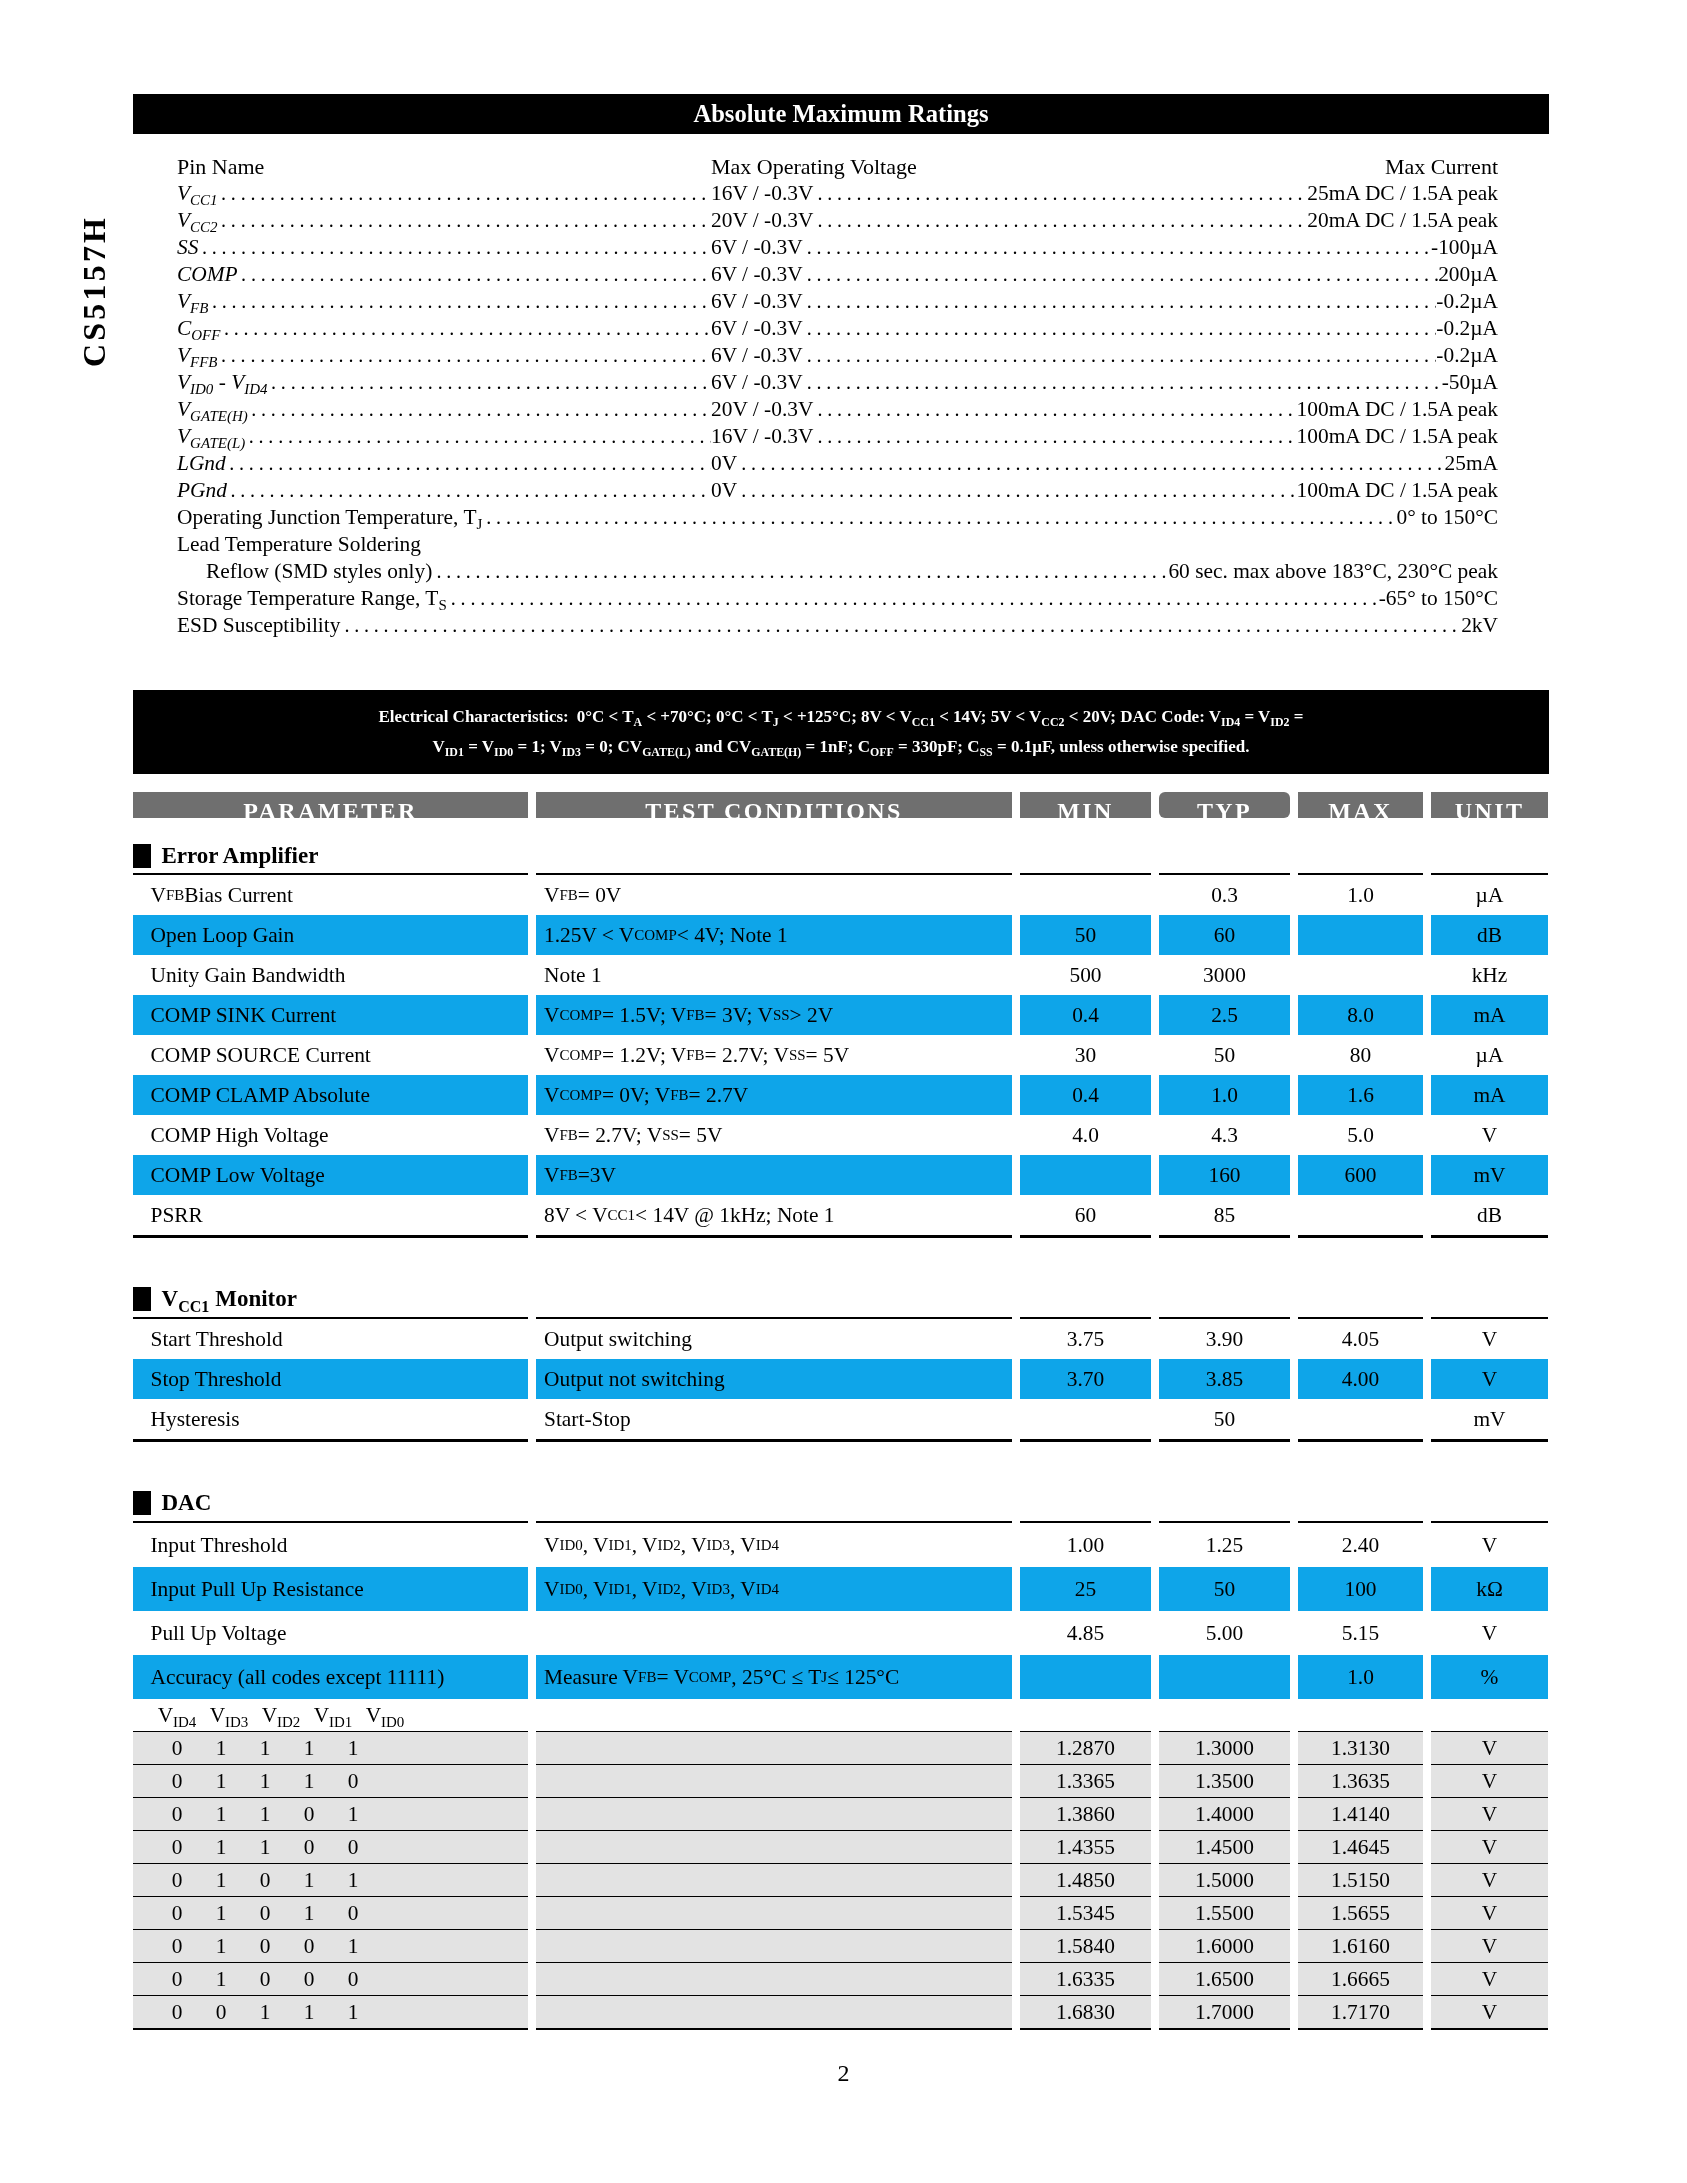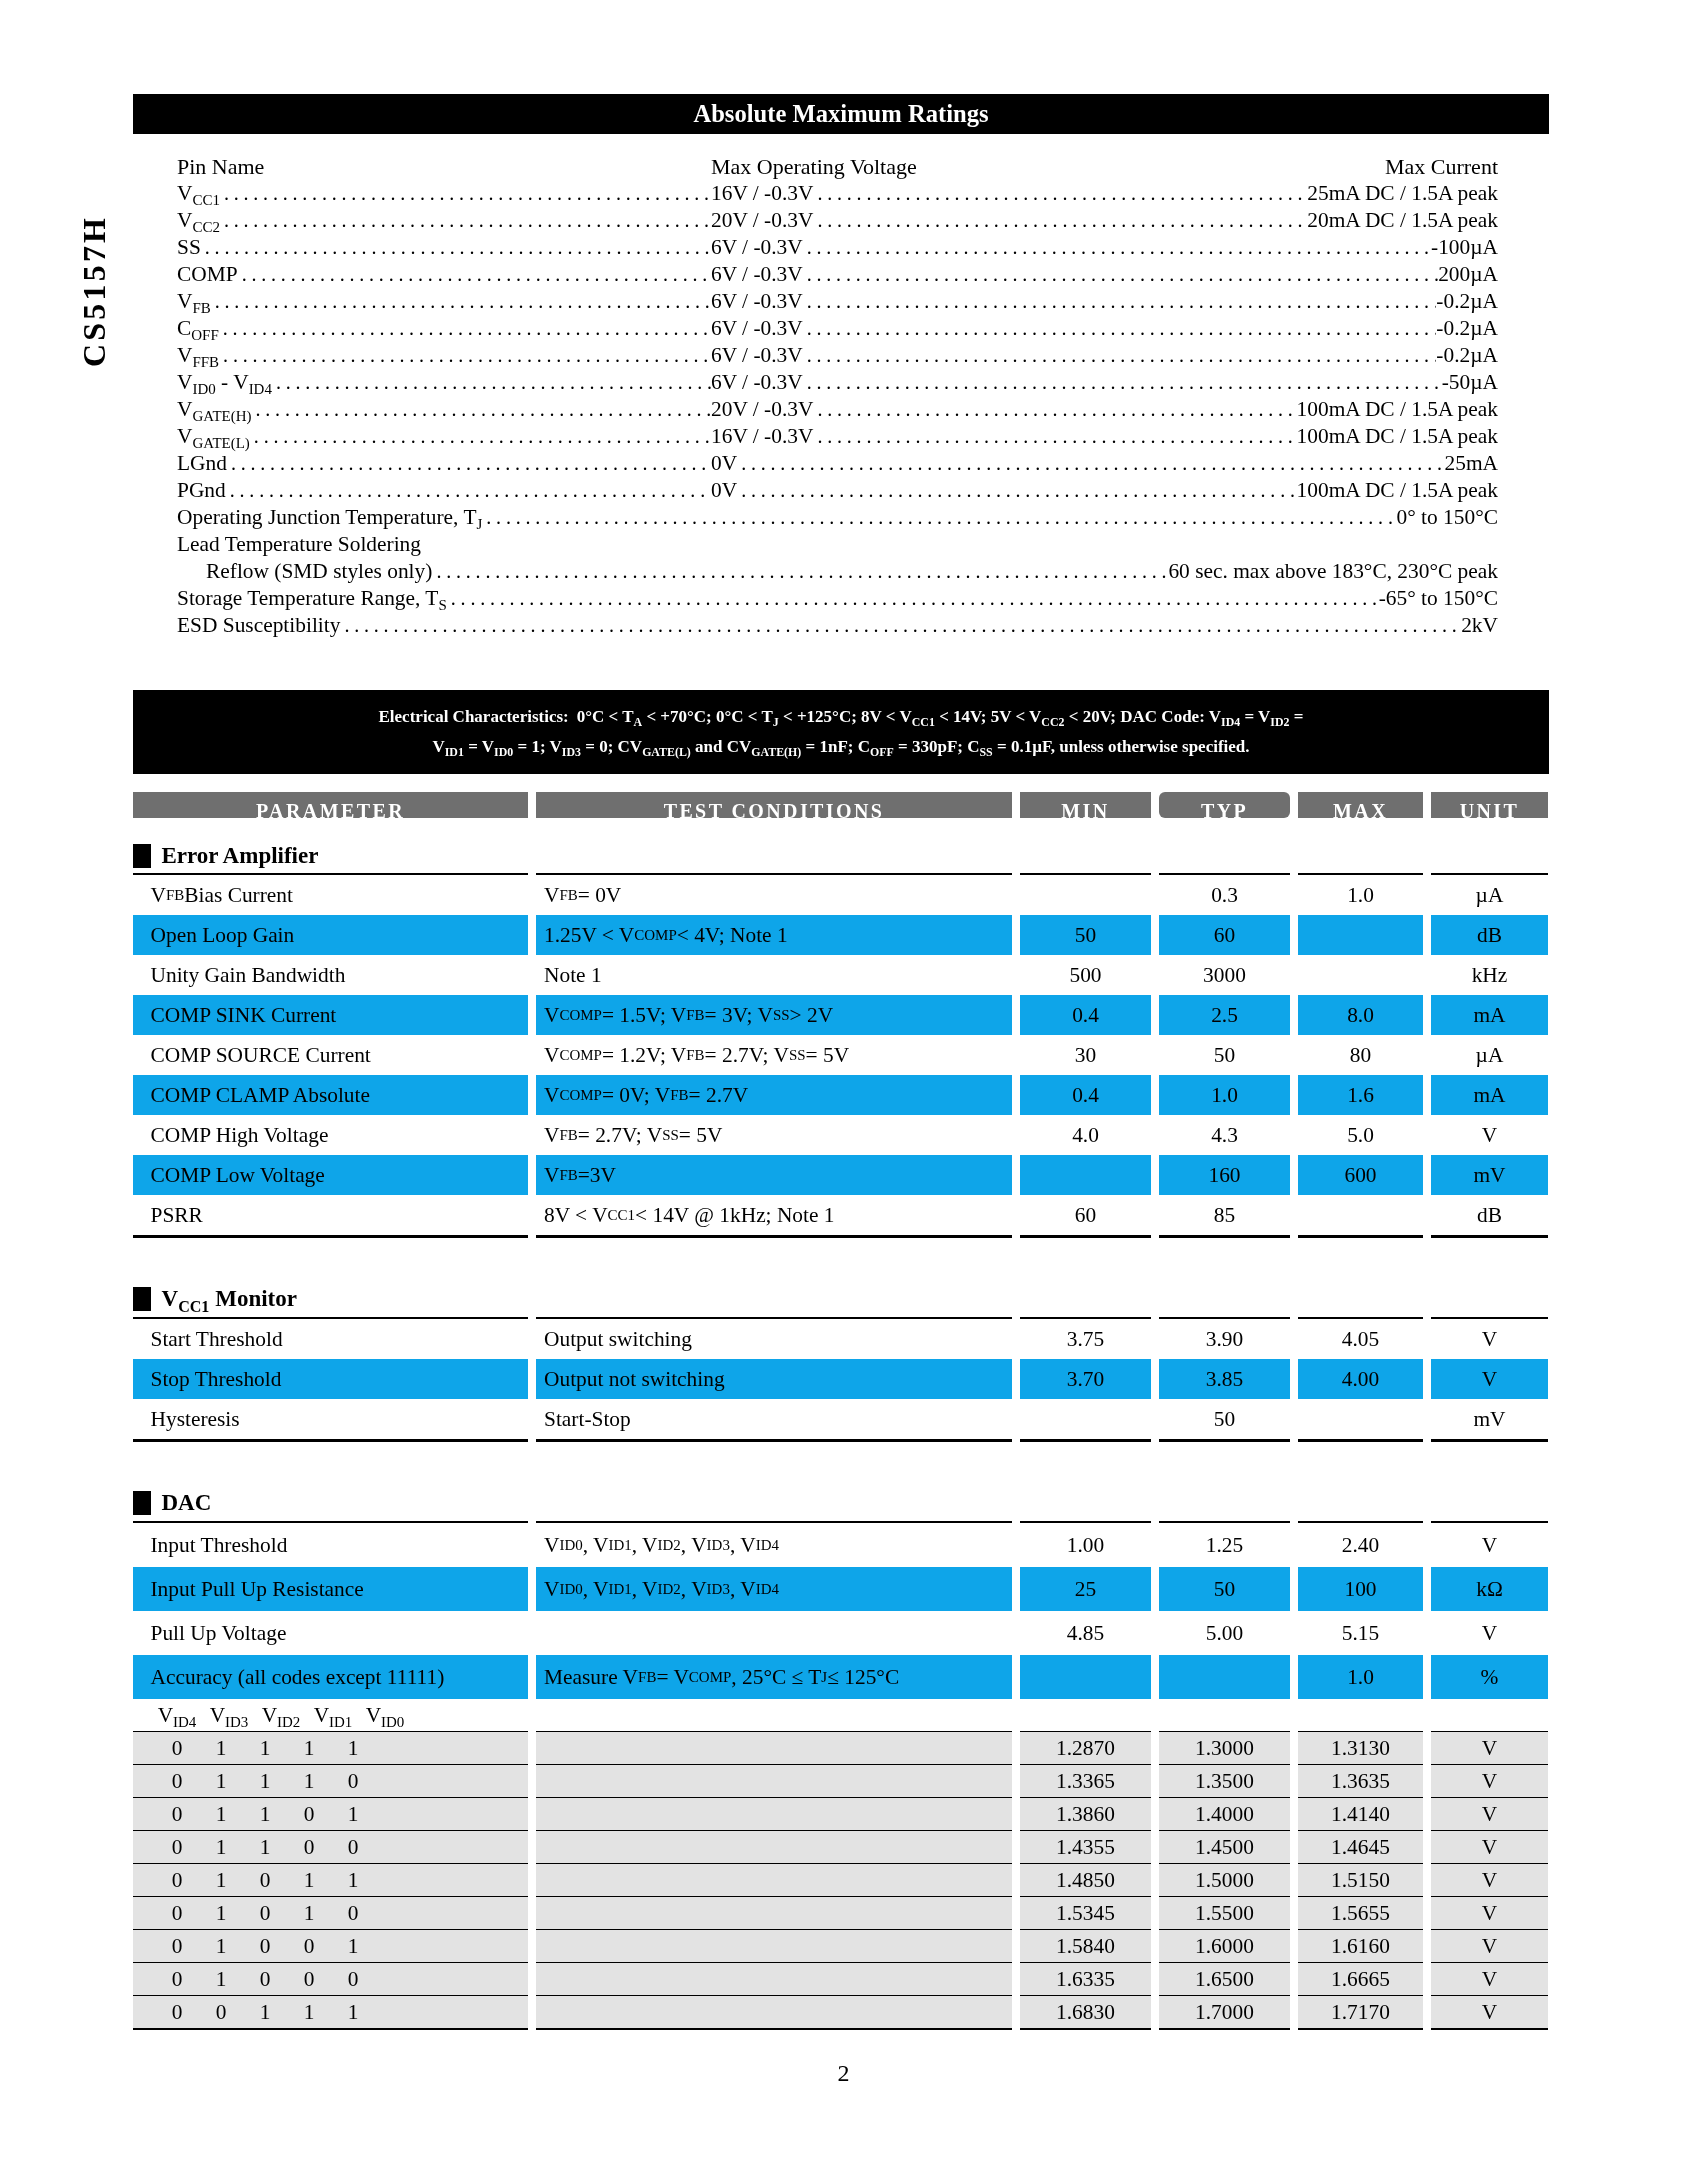--- a/index.html
+++ b/index.html
@@ -17,37 +17,37 @@
 
   
   .amr-header { display:flex; align-items:baseline; margin-top:19px; height:27px; line-height:27px;
     font-weight:normal; font-size:22px; padding:0 51px 0 44px; }
   .h-pin { flex:0 0 534px; }
   .h-volt { flex:0 0 auto; }
   .h-cur { flex:1 1 auto; text-align:right; }
 
   .amr-row { display:flex; align-items:baseline; height:27px; line-height:27px;
     font-size:21.4px; padding:0 51px 0 44px; white-space:nowrap; }
-  .pin-group { flex:0 0 534px; display:flex; align-items:center; min-width:0; }
+  .pin-group { flex:0 0 534px; display:flex; align-items:center; min-width:0;font-style:italic; }
   .volt-group { flex:1 1 auto; display:flex; align-items:baseline; min-width:0; }
   .pin, .volt, .cur, .misc-name, .misc-val { flex:0 0 auto; }
   .dots { flex:1 1 0; min-width:0; overflow:hidden; white-space:nowrap;
     font-size:20px; letter-spacing:4.8px; padding:0 4px; }
   .dots::before { content:"........................................................................................................................................................................................................"; }
   .amr-row.misc { }
   .amr-row.indent .misc-name { padding-left:29px; }
   .amr-row.nodots .dots::before { content:""; }
 
   
   .ec-bar { margin-top:51px; padding:12px 24px 12px; font-weight:bold; font-size:17px; line-height:30px; }
   .ec-strong { margin-right:8px; }
 
   .cols-header { display:flex; gap:8px; margin-top:17.5px; }
   .col-box { background:#6f6f6f; color:#fff; font-weight:bold; height:26px; line-height:38px;
-    text-align:center; font-size:20px; letter-spacing:2.4px; box-sizing:border-box; }
+    text-align:center; font-size:24px; letter-spacing:2.4px; box-sizing:border-box; }
   .cols-header div:nth-of-type(1){ width:395px; }
   .cols-header div:nth-of-type(2){ width:476px; }
   .cols-header div:nth-of-type(3){ width:131px; }
   .cols-header div:nth-of-type(4){ width:131px;border-radius:6px; }
   .cols-header div:nth-of-type(5){ width:125px; }
   .cols-header div:nth-of-type(6){ width:117px; }
 
   .ec-section { margin-top:20.6px; }
   .ec-section.gap { margin-top:44px; }
   .sec-heading { display:flex; align-items:center; gap:11px; font-weight:bold; font-size:23px; height:35px; }

